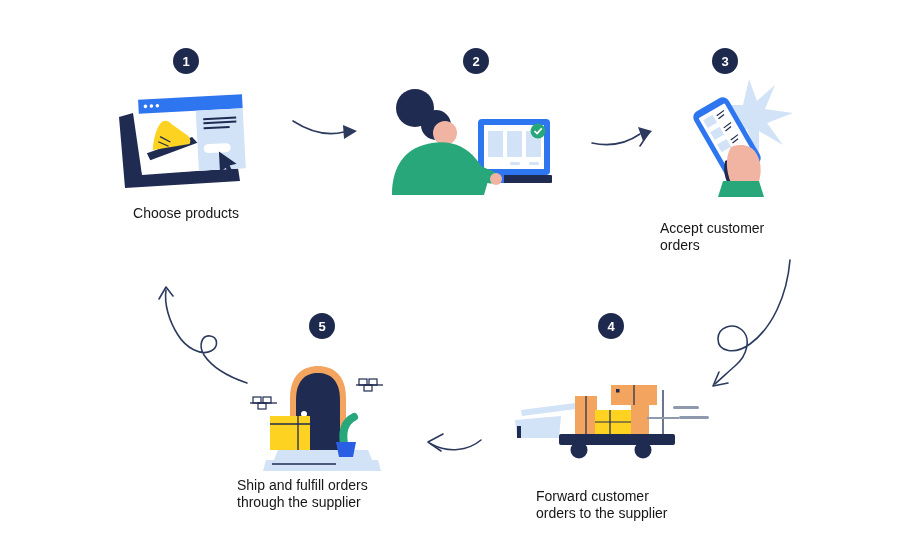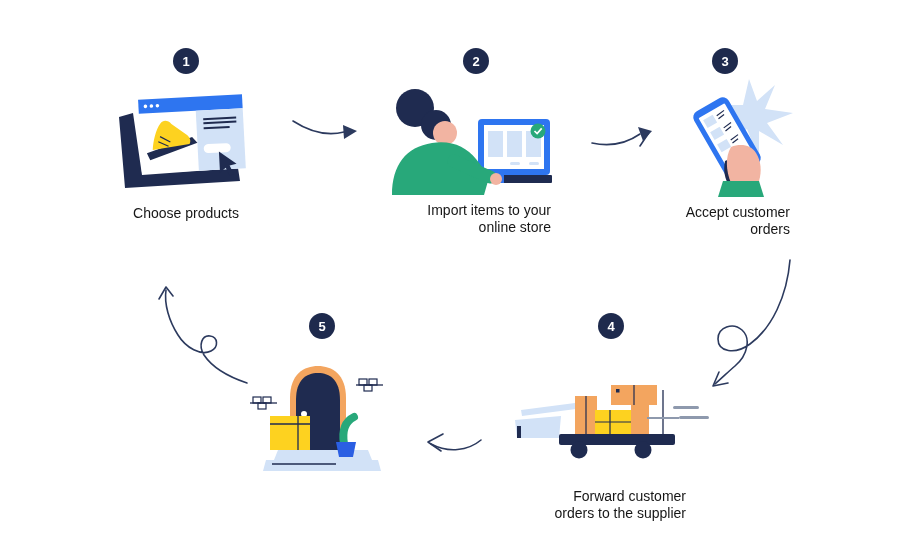--- a/index.html
+++ b/index.html
@@ -8,30 +8,30 @@
     --arrow:#2c3a5e; --text:#161616; --badge-bg:#1e2a4d; --badge-text:#ffffff;
     --pot-blue:#2b5fe3;
   }
   html,body{margin:0;padding:0;background:#fff;}
   .canvas{position:relative;width:924px;height:550px;background:#fff;overflow:hidden;
           font-family:"Liberation Sans",sans-serif;}
   .step{position:absolute;display:flex;flex-direction:column;align-items:center;z-index:2;}
   .badge{width:26px;height:26px;border-radius:50%;background:var(--badge-bg);
          color:var(--badge-text);font-size:13px;font-weight:bold;display:flex;
          align-items:center;justify-content:center;}
-  .label{color:var(--text);font-size:14px;line-height:17px;text-align:right;}
+  .label{color:var(--text);font-size:14px;line-height:17px;text-align:left;}
   #step-1{left:96px;top:48px;width:180px;}
   #step-1 .art{margin-top:13px;}
   #step-1 .label{margin-top:11px;max-width:160px;}
   #step-2{left:386px;top:48px;width:180px;}
   #step-2 .art{margin-top:11px;transform:translateX(-6px);}
   #step-2 .label{margin-top:7px;max-width:150px;}
   #step-3{left:640px;top:48px;width:170px;}
   #step-3 .art{margin-top:3px;transform:translateX(7px);}
-  #step-3 .label{margin-top:5px;max-width:130px;}
+  #step-3 .label{margin-top:21px;max-width:130px;}
   #step-4{left:511px;top:313px;width:200px;}
   #step-4 .art{margin-top:33px;}
   #step-4 .label{margin-top:24px;max-width:150px;}
   #step-5{left:222px;top:313px;width:200px;}
   #step-5 .art{margin-top:11px;}
   #step-5 .label{margin-top:5px;max-width:170px;}
   .overlay{position:absolute;left:0;top:0;z-index:1;pointer-events:none;}
   
   .f-navy{fill:var(--navy)} .f-blue{fill:var(--blue)} .f-lb{fill:var(--light-blue)}
   .f-green{fill:var(--green)} .f-peach{fill:var(--peach)} .f-yellow{fill:var(--yellow)}
@@ -117,21 +117,20 @@
         <rect class="f-lb" x="143" y="77" width="10" height="3" rx="1.5"></rect>
         <circle class="f-green" cx="152" cy="46" r="7.5"></circle>
         <path class="s-white" stroke-width="1.7" d="M148.5,46 l2.6,2.6 l4.6,-5.2"></path>
       </g>
       <rect class="f-navy" x="88" y="90" width="78" height="8" rx="1"></rect>
       <rect class="f-blue" x="88" y="90" width="30" height="8"></rect>
       <path class="f-green" d="M6,110 C6,80 20,62 46,58 C66,55 80,62 90,74 C96,81 100,88 102,96 L98,110 Z"></path>
       <path class="s-green" stroke-width="13" stroke-linecap="round" d="M68,76 C82,82 94,88 104,92"></path>
       <circle class="f-peach" cx="110" cy="94" r="6"></circle>
     </svg>
-    <div class="label">Import items to your online store</div>
   </div>
 
   <div class="step" id="step-3">
     <div class="badge">3</div>
     <svg class="art" width="122" height="122" viewBox="0 0 122 122">
       <polygon class="f-lb" points="78,2 86,24 104,8 94,32 122,36 96,46 112,68 88,54 88,82 76,52 58,64 68,42 50,28 72,28"></polygon>
       <g transform="rotate(-30 58 64)">
         <rect class="f-blue" x="38" y="22" width="40" height="76" rx="7"></rect>
         <rect class="f-white" x="43" y="29" width="30" height="55" rx="1"></rect>
         <g>
@@ -195,15 +194,16 @@
       <polygon class="f-lb" points="20,110 132,110 135,121 17,121"></polygon>
       <path class="s-navy" stroke-width="1.3" d="M26,114 L90,114"></path>
       <path class="f-orange" d="M44,100 L44,48 C44,24 58,16 72,16 C86,16 100,24 100,48 L100,100 Z"></path>
       <path class="f-navy" d="M50,100 L50,50 C50,30 60,23 72,23 C84,23 94,30 94,50 L94,100 Z"></path>
       <circle class="f-white" cx="58" cy="64" r="3"></circle>
       <rect class="f-yellow" x="24" y="66" width="40" height="34"></rect>
       <path class="s-navy" stroke-width="1.3" d="M24,74 L64,74 M52,66 L52,100"></path>
       <path class="s-green" stroke-width="8" stroke-linecap="round" d="M98,94 C96,82 98,72 108,67"></path>
       <polygon class="f-pot" points="90,92 110,92 107,107 93,107"></polygon>
     </svg>
+    <div class="label">Ship and fulfill orders through the supplier</div>
   </div>
 
 </div>
 
 </body></html>

